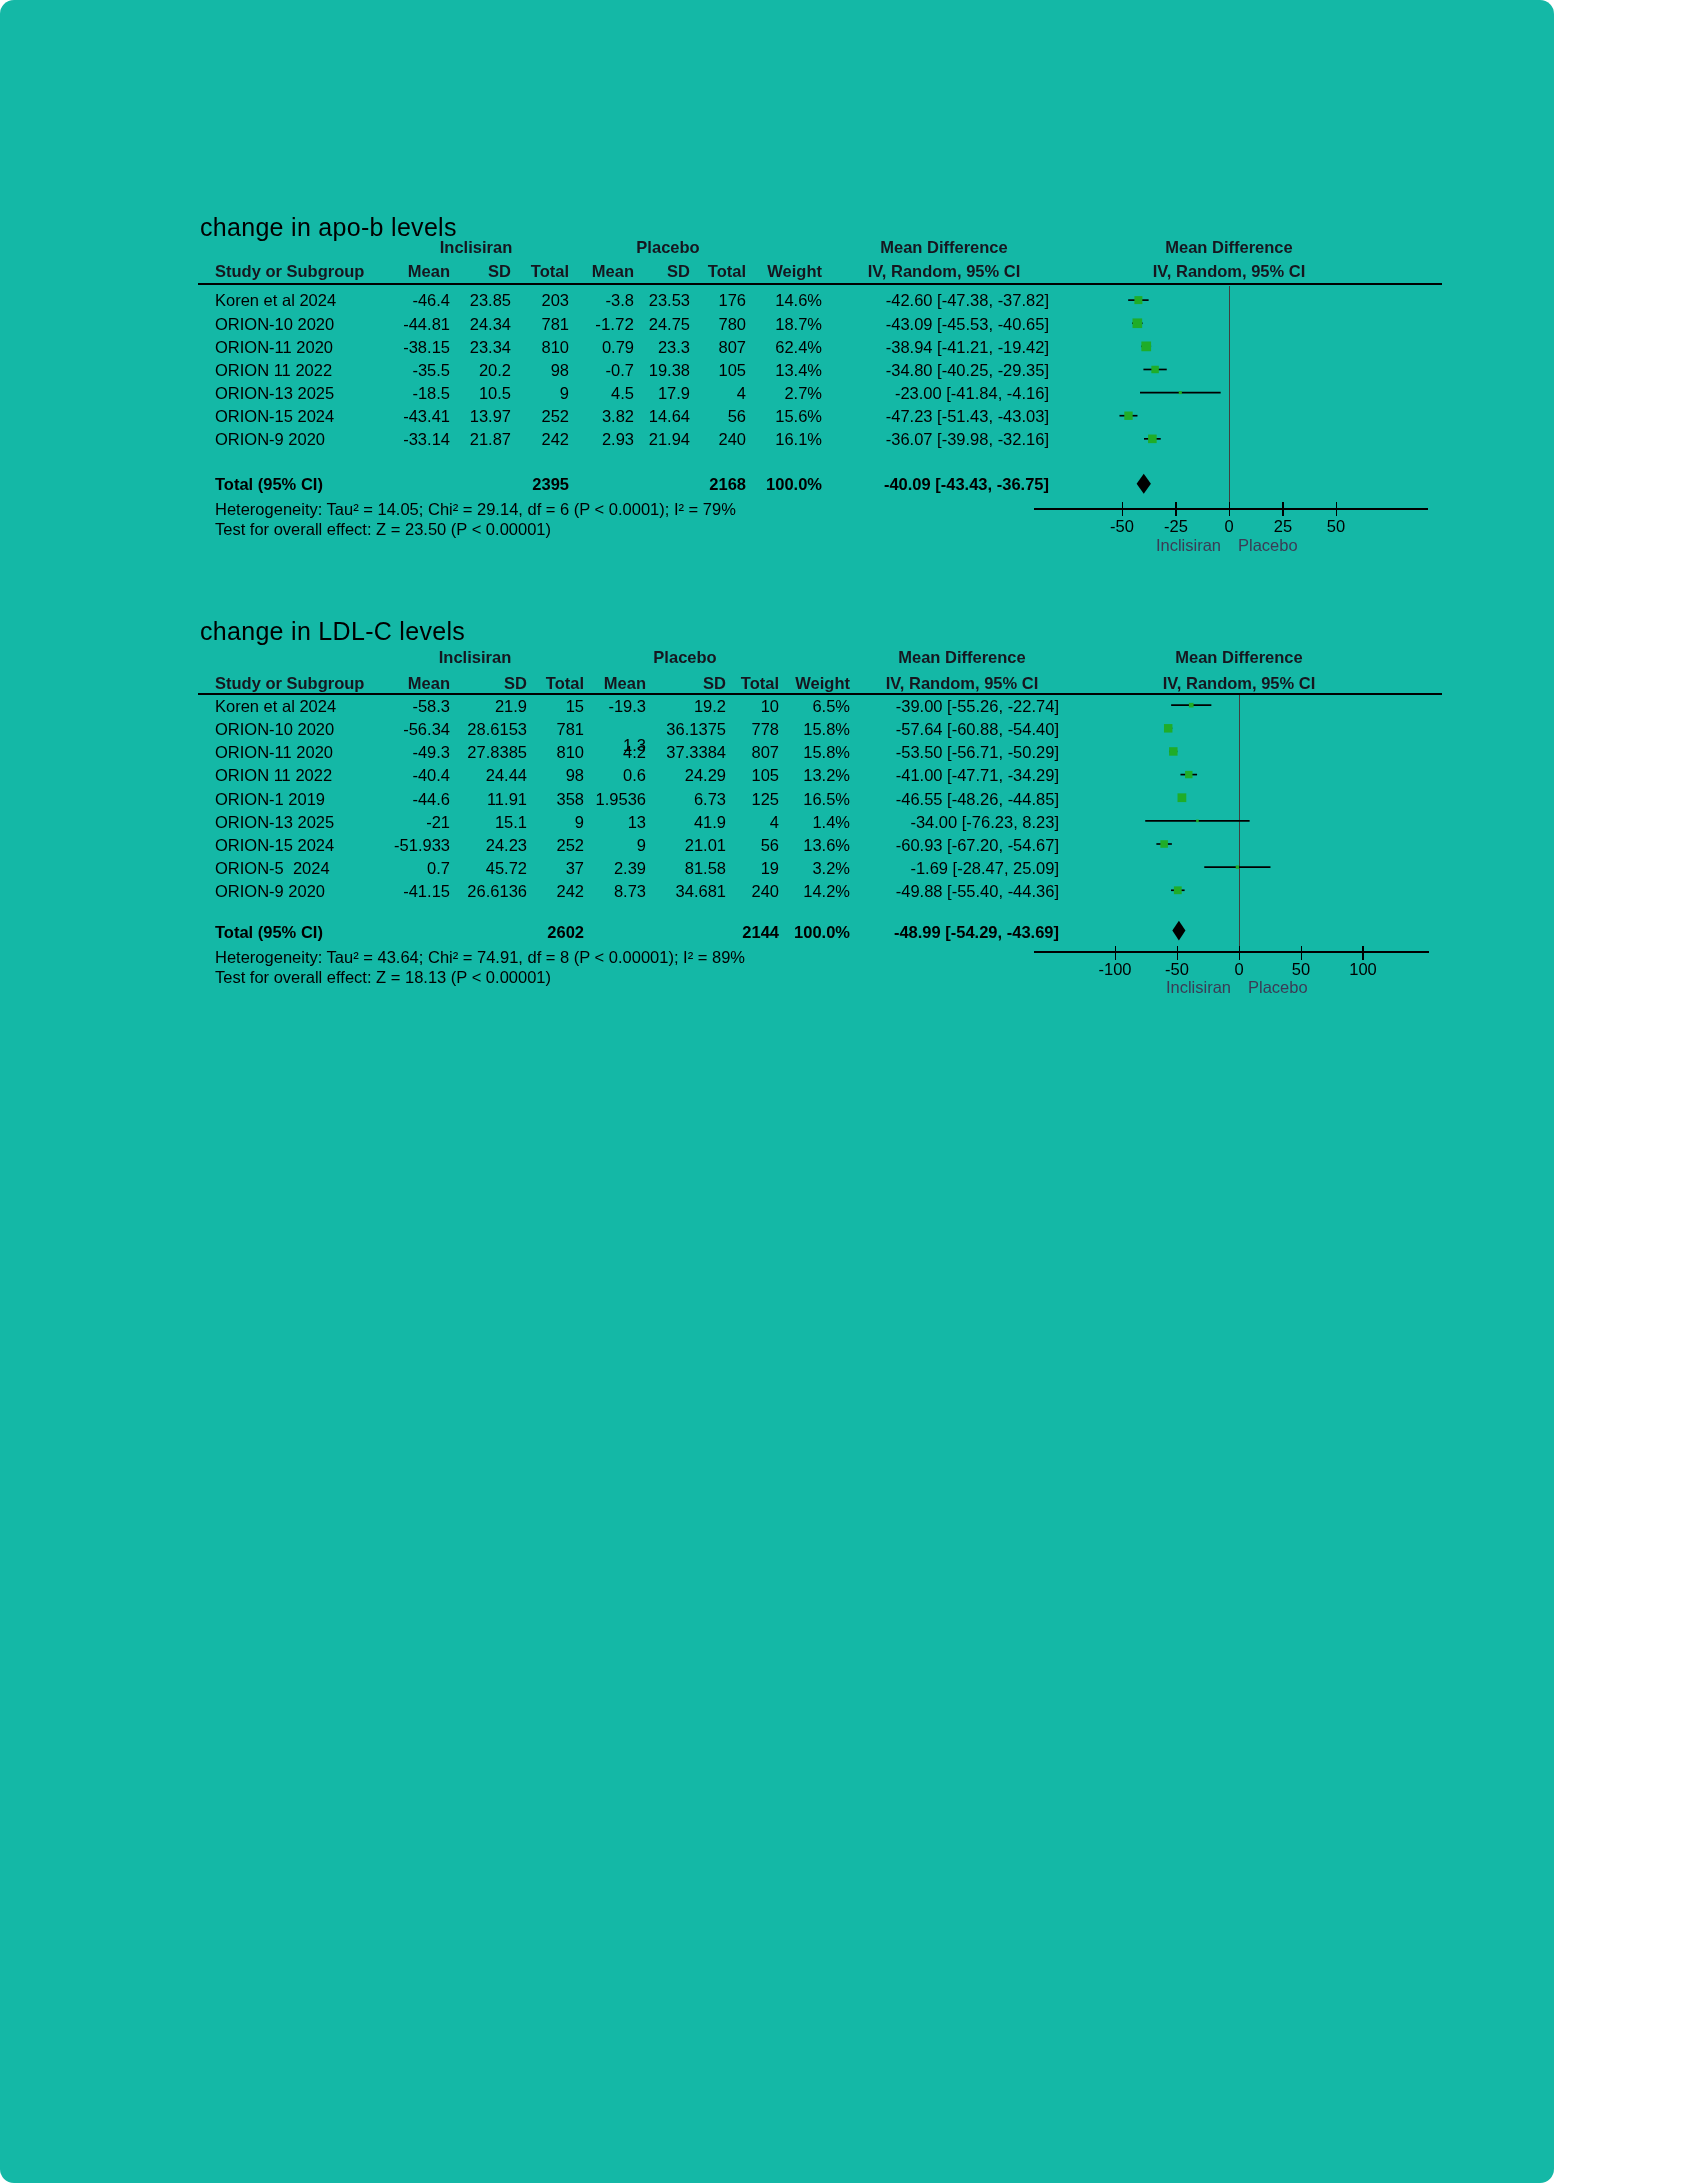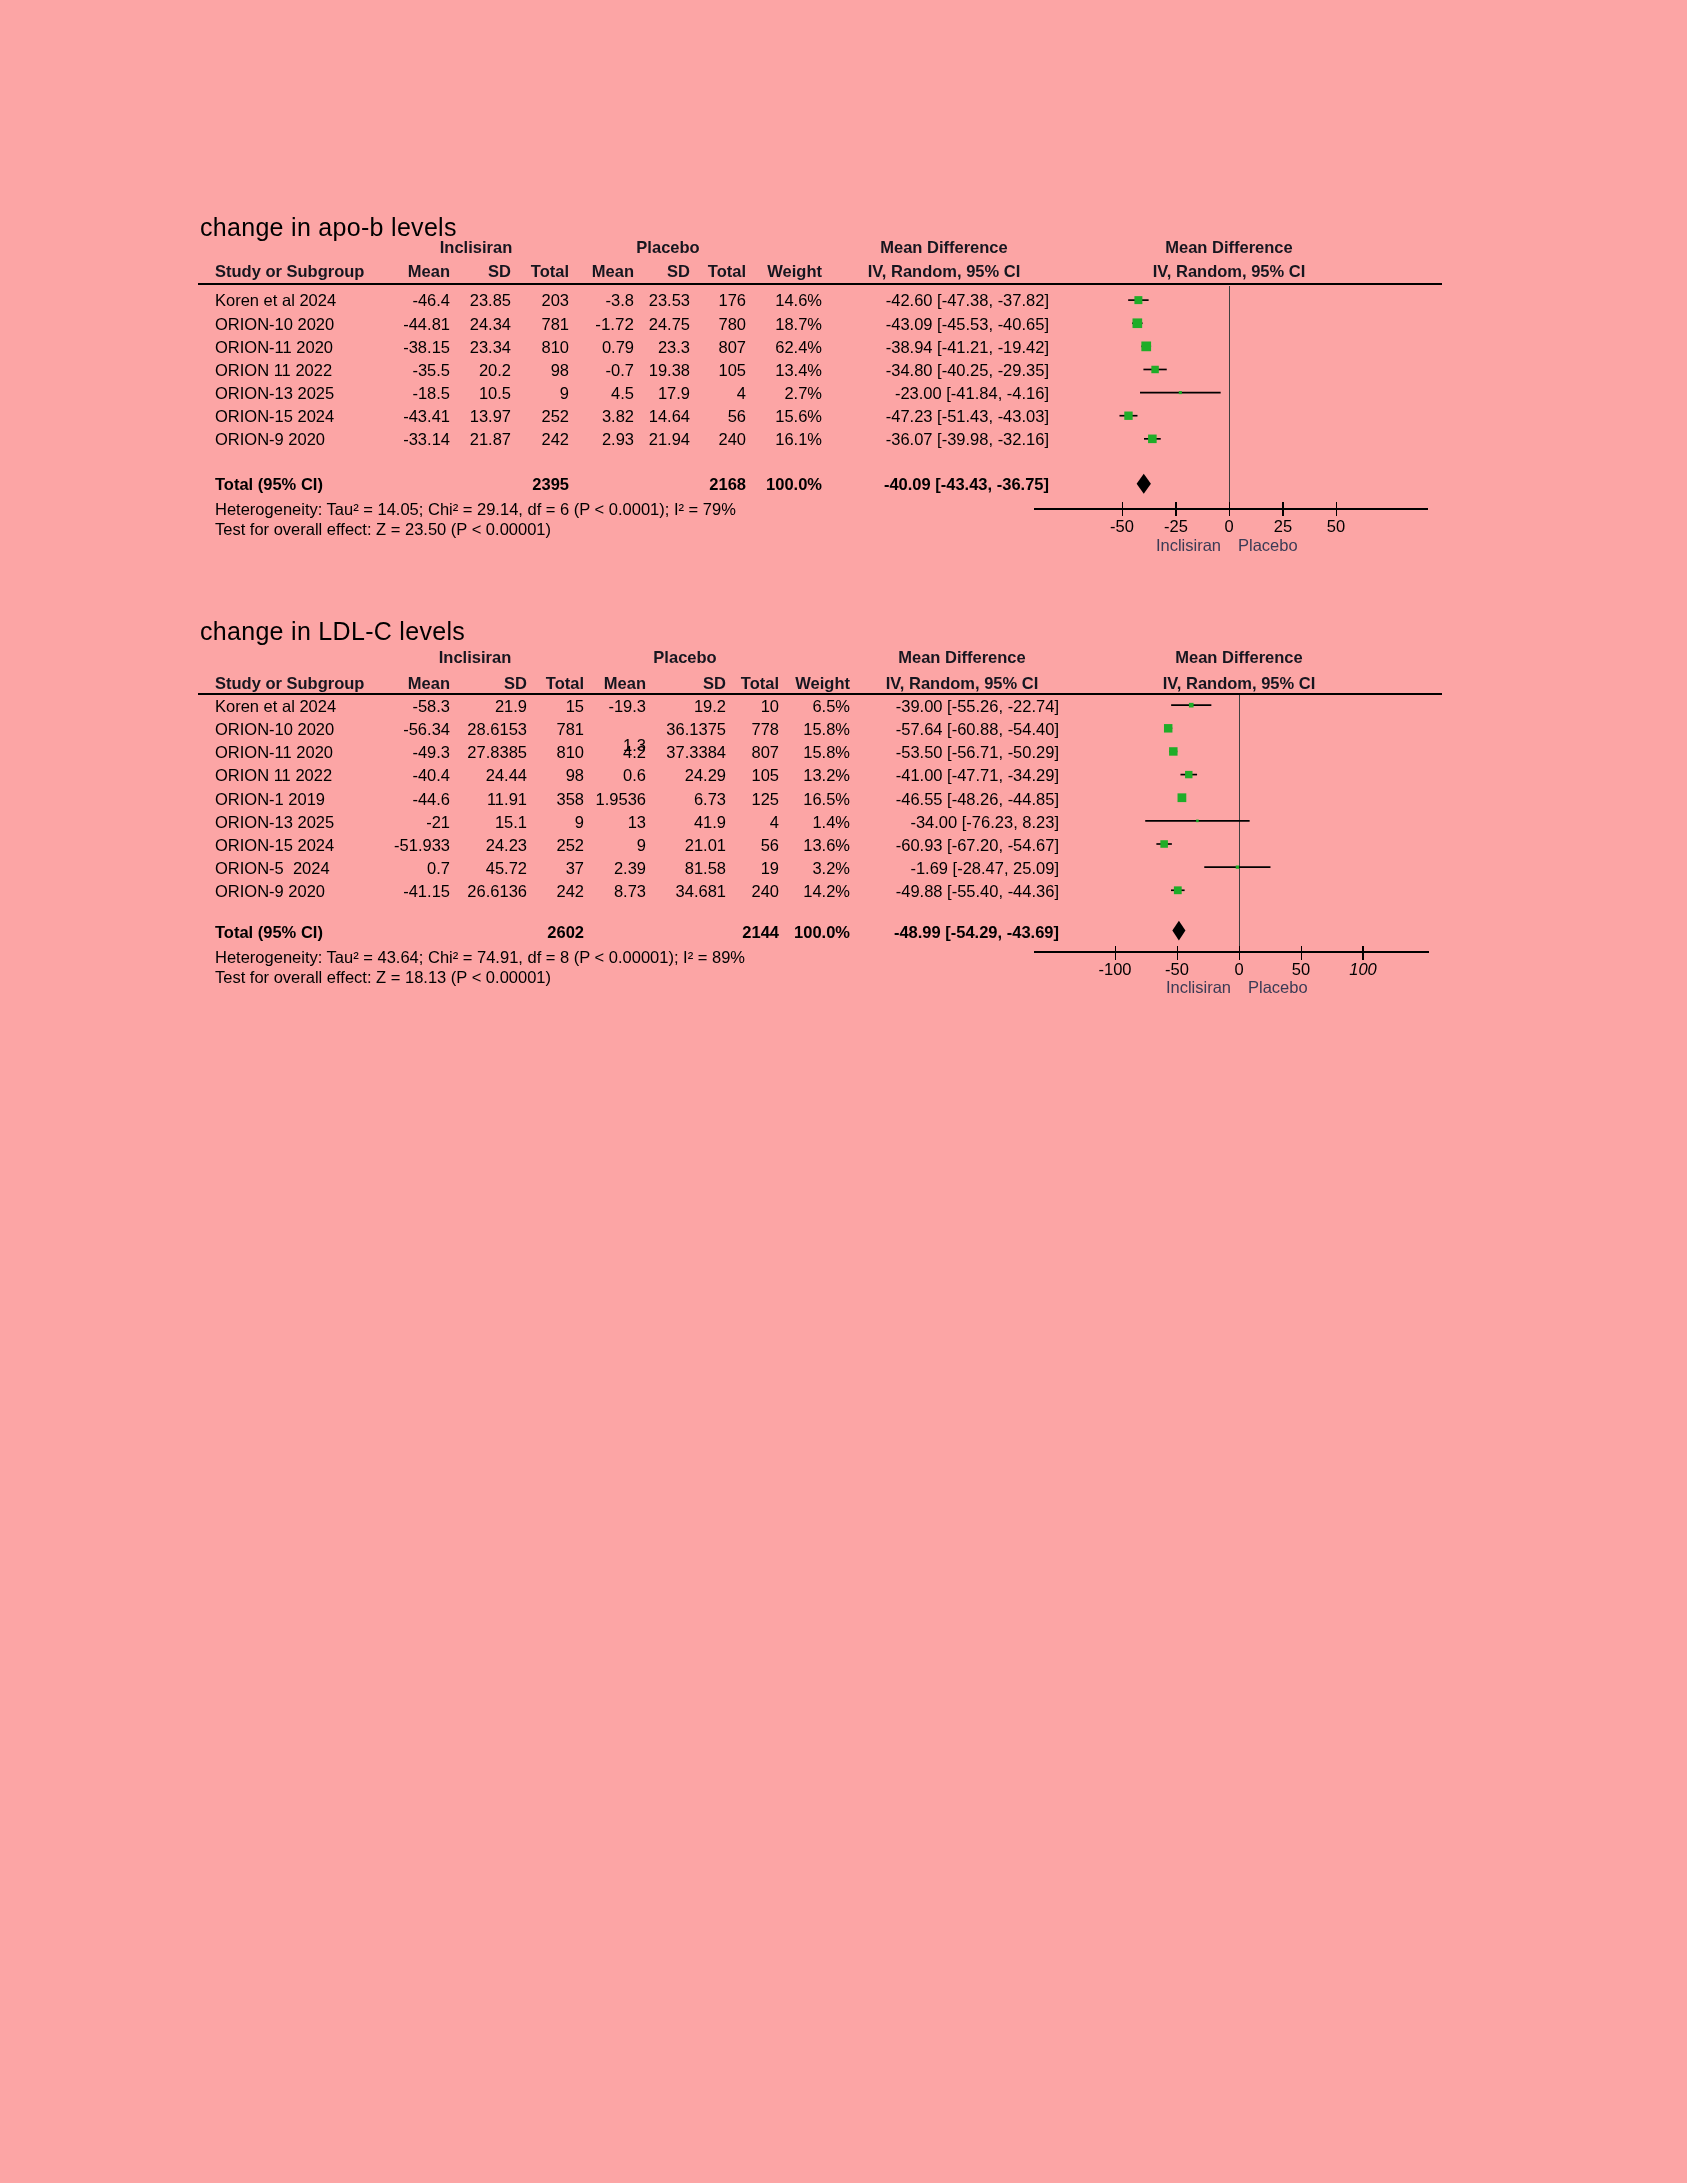--- a/index.html
+++ b/index.html
@@ -1,17 +1,17 @@
 <!DOCTYPE html>
 <html style="font-size:10.6px"><head>
 <meta charset="utf-8">
 <style>
   html,body{margin:0;padding:0;background:#ffffff;}
-  .page{position:relative;width:1687px;height:2183px;background:#fca5a5;overflow:hidden;
-        font-family:"Liberation Sans",sans-serif;color:#000;}
+  .page{position:relative;width:1554px;height:2183px;background:#14b8a6;overflow:hidden;
+        font-family:"Liberation Sans",sans-serif;color:#000;border-radius:14px;}
   .t{position:absolute;white-space:pre;line-height:1;font-family:"Liberation Sans",sans-serif;}
   .hline{position:absolute;background:#000;}
   .fig-title{position:absolute;left:200px;font-size:25px;color:#000;letter-spacing:0.3px;}
   .t1{top:213px;}
   .t2{top:617px;}
   svg{position:absolute;}
 </style>
 </head>
 <body>
 
@@ -263,18 +263,18 @@
         <line x1="1819.7611" y1="1311" x2="1919.9183" y2="1311" stroke="#000" stroke-width="2.5"></line>
         <rect x="1867.3477" y="1308.508" width="4.984" height="4.984" fill="#1fad28"></rect>
         <line x1="1769.402" y1="1346" x2="1790.0468" y2="1346" stroke="#000" stroke-width="2.5"></line>
         <rect x="1773.8224" y="1340.098" width="11.804" height="11.804" fill="#1fad28"></rect>
         <polygon points="1771.4777,1407 1781.3887,1392 1791.2997,1407 1781.3887,1422" fill="#000000"></polygon>
       </svg>
       <div class="t" style="left: 1115px; top: 961px; font-size: 16.5px; color: rgb(0, 0, 0); transform: translateX(-50%);">-100</div>
       <div class="t" style="left: 1177px; top: 961px; font-size: 16.5px; color: rgb(0, 0, 0); transform: translateX(-50%);">-50</div>
       <div class="t" style="left: 1239px; top: 961px; font-size: 16.5px; color: rgb(0, 0, 0); transform: translateX(-50%);">0</div>
       <div class="t" style="left: 1301px; top: 961px; font-size: 16.5px; color: rgb(0, 0, 0); transform: translateX(-50%);">50</div>
-      <div class="t" style="left: 1363px; top: 961px; font-size: 16.5px; color: rgb(0, 0, 0); transform: translateX(-50%); font-style: italic;">100</div>
+      <div class="t" style="left: 1363px; top: 961px; font-size: 16.5px; color: rgb(0, 0, 0); transform: translateX(-50%);">100</div>
       <div class="t" style="left: 1231px; top: 979px; font-size: 16.5px; color: rgb(59, 59, 85); transform: translateX(-100%);">Inclisiran</div>
       <div class="t" style="left: 1248px; top: 979px; font-size: 16.5px; color: rgb(59, 59, 85);">Placebo</div>
     </div>
 </div>
 
 
 </body></html>

